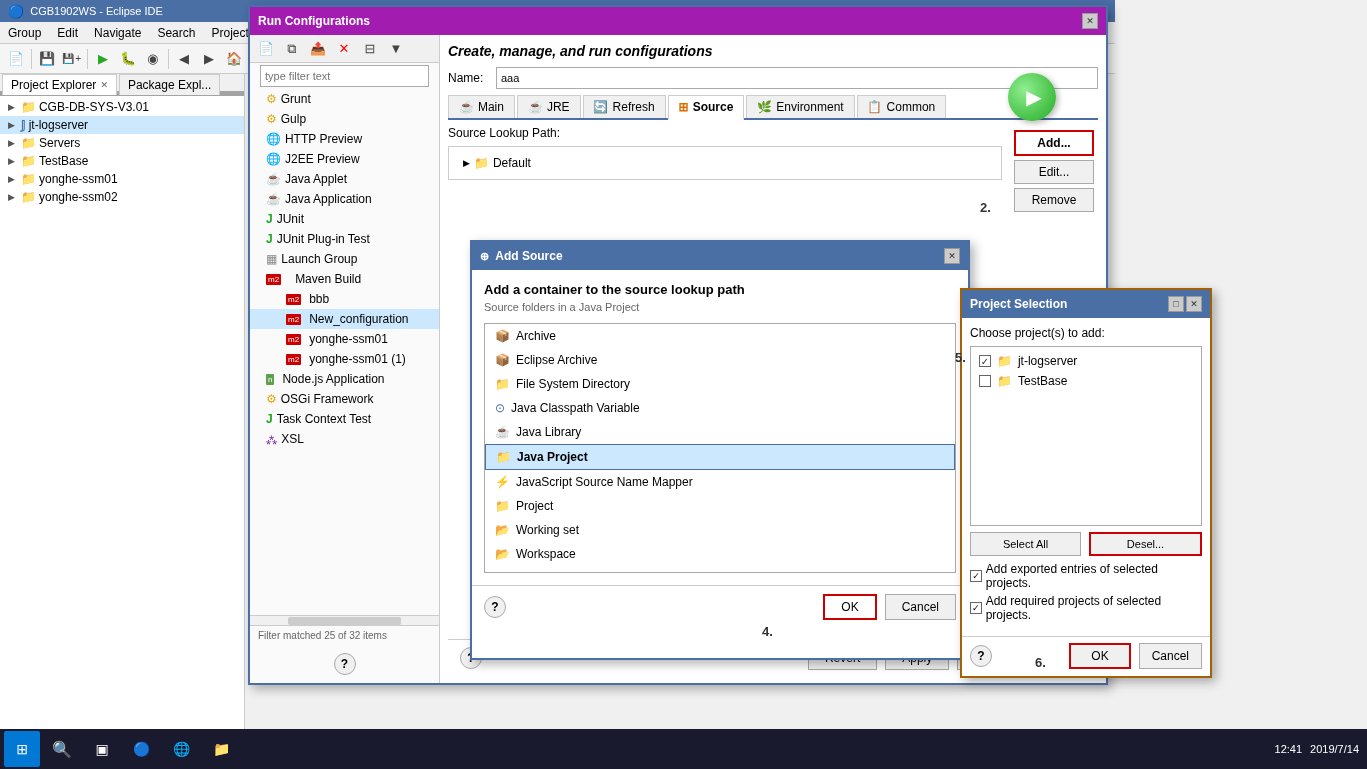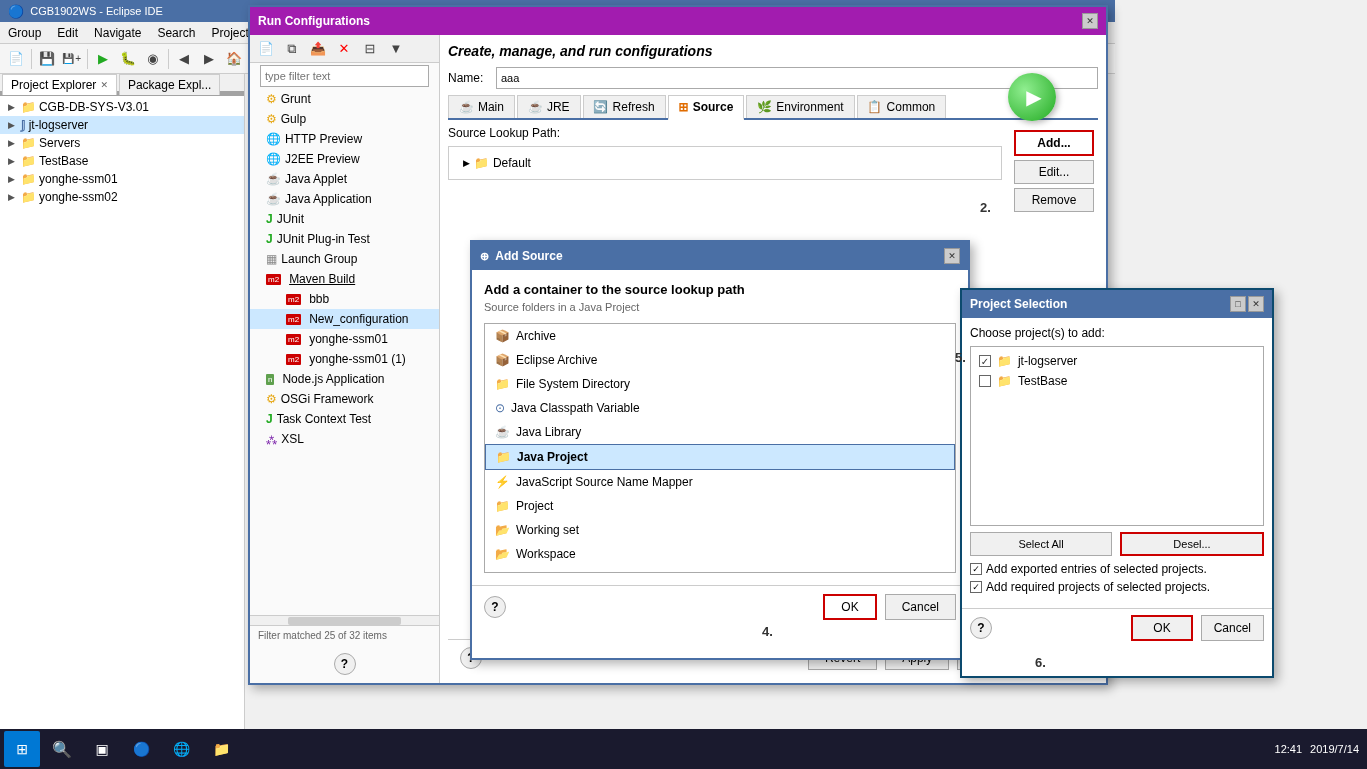--- a/index.html
+++ b/index.html
@@ -69,21 +69,21 @@
 
     .source-type-list { border: 1px solid #aaa; height: 250px; overflow-y: auto; }
     .source-type-item { padding: 5px 10px; font-size: 12px; cursor: pointer; display: flex; align-items: center; gap: 6px; }
     .source-type-item.selected { background: #cce8ff; border: 1px solid #4a6fa5; }
 
     .add-source-bottom { display: flex; align-items: center; justify-content: space-between; padding: 8px 12px; border-top: 1px solid #ccc; }
     .dialog-btn { padding: 4px 16px; background: #f0f0f0; border: 1px solid #aaa; cursor: pointer; font-size: 12px; }
     .dialog-btn.highlighted { border: 2px solid #cc0000; background: white; }
 
     
-    .project-selection-dialog { position: absolute; top: 288px; left: 960px; width: 314px; height: 390px; background: white; border: 2px solid #0c4a6e; box-shadow: 4px 4px 10px rgba(0,0,0,0.3); z-index: 300; }
+    .project-selection-dialog { position: absolute; top: 288px; left: 960px; width: 252px; height: 390px; background: white; border: 2px solid #a16207; box-shadow: 4px 4px 10px rgba(0,0,0,0.3); z-index: 300; }
     .project-sel-title { height: 28px; background: #4a6fa5; display: flex; align-items: center; justify-content: space-between; padding: 0 8px; color: white; font-size: 12px; font-weight: bold; }
     .project-sel-content { padding: 8px; }
     .project-sel-label { font-size: 12px; margin-bottom: 6px; }
     .project-list { border: 1px solid #aaa; height: 180px; overflow-y: auto; padding: 4px; }
     .project-item { display: flex; align-items: center; gap: 6px; padding: 3px 4px; font-size: 12px; cursor: pointer; }
     .checkbox { width: 12px; height: 12px; border: 1px solid #666; display: flex; align-items: center; justify-content: center; background: white; }
     .checkbox.checked { background: white; }
     .checkbox.checked::after { content: '✓'; font-size: 10px; color: #333; }
 
     .project-sel-buttons { display: flex; gap: 8px; margin: 6px 0; }
@@ -284,21 +284,21 @@
         <div class="config-item">
           <span style="color:#22aa22;font-weight:bold;">J</span>
           <span>JUnit Plug-in Test</span>
         </div>
         <div class="config-item">
           <span style="color:#888;">▦</span>
           <span>Launch Group</span>
         </div>
         <div class="config-item">
           <span style="background:#cc0000;color:white;font-size:8px;padding:1px 2px;border-radius:1px;">m2</span>
-          <span style="margin-left:4px;text-decoration:underline;">Maven Build</span>
+          <span style="margin-left:10px;">Maven Build</span>
         </div>
         <div class="config-item indent2">
           <span style="background:#cc0000;color:white;font-size:8px;padding:1px 2px;border-radius:1px;">m2</span>
           <span style="margin-left:4px;">bbb</span>
         </div>
         <div class="config-item indent2 selected" style="background:#cce8ff;">
           <span style="background:#cc0000;color:white;font-size:8px;padding:1px 2px;border-radius:1px;">m2</span>
           <span style="margin-left:4px;">New_configuration</span>
         </div>
         <div class="config-item indent2">

